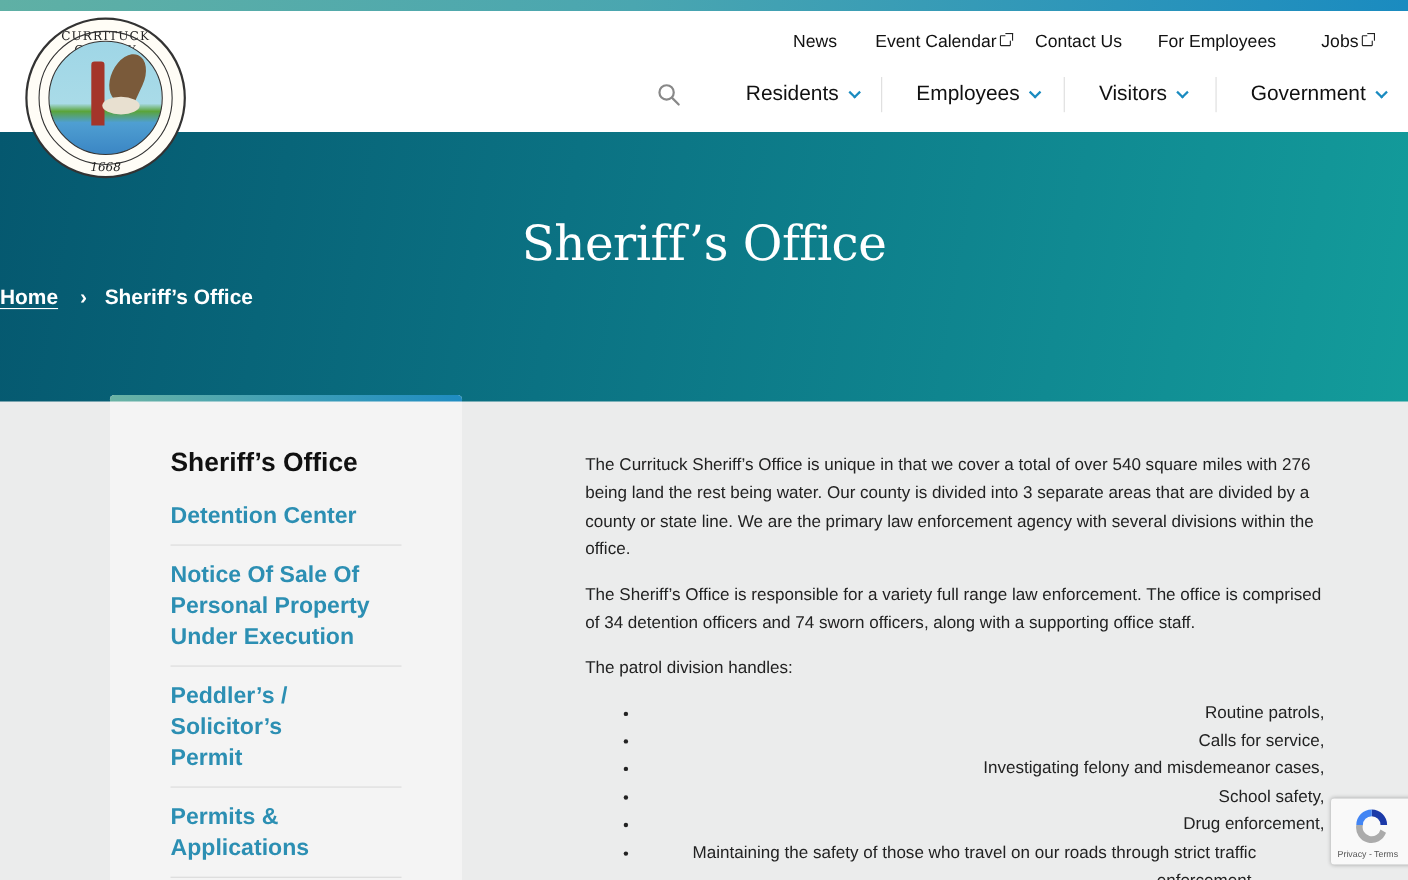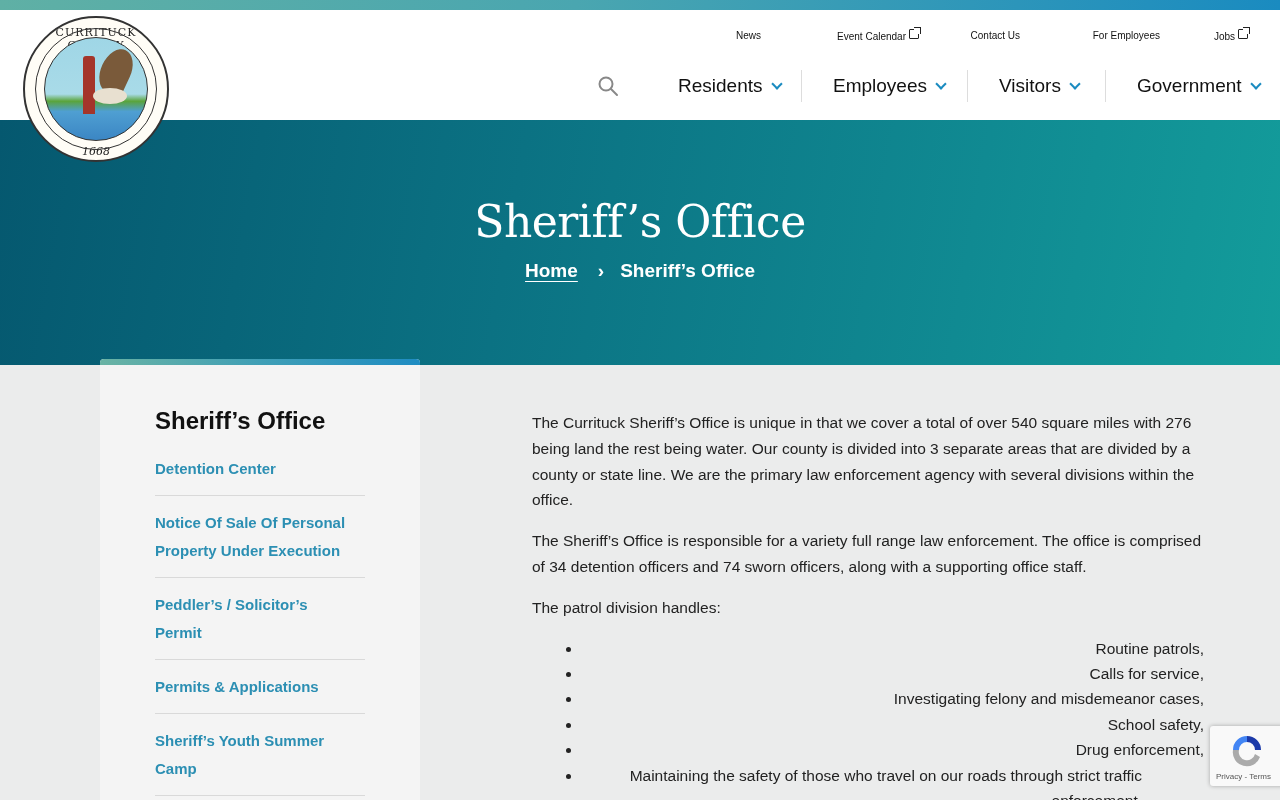--- a/index.html
+++ b/index.html
@@ -20,43 +20,43 @@
   .seal .goose-wing { position: absolute; left: 56px; top: 10px; width: 30px; height: 46px; background: #7a5a3a; transform: rotate(25deg); border-radius: 50% 50% 10% 50%; }
   .seal .goose-body { position: absolute; left: 48px; top: 50px; width: 34px; height: 16px; background: #e8e0d0; border-radius: 50%; }
   .seal .txt-top { position: absolute; left: 0; top: 8px; width: 100%; text-align: center; font-family: "DejaVu Serif", serif; font-size: 11px; color: #222; letter-spacing: 1px; }
   .seal .txt-bot { position: absolute; left: 0; bottom: 2px; width: 100%; text-align: center; font-family: "DejaVu Serif", serif; font-style: italic; font-size: 11px; color: #222; }
 
   .brand { position: absolute; left: 174px; top: 44px; }
   .brand .tag { font-size: 14px; color: #2c97a8; letter-spacing: .3px; }
   .brand .name { font-size: 23px; font-weight: bold; color: #111; margin-top: -2px; }
 
   .utility { position: absolute; top: 20px; right: 0; height: 18px; }
-  .utility a { position: absolute; top: 0; font-size: 10px; color: #111; text-decoration: none; white-space: nowrap; }
+  .utility a { position: absolute; top: 0; font-size: 16px; color: #111; text-decoration: none; white-space: nowrap; }
   .ext { display: inline-block; width: 10px; height: 10px; border: 1.5px solid #222; border-radius: 1px; margin-left: 3px; position: relative; top: -1px; }
   .ext::after { content: ""; position: absolute; right: -3px; top: -3px; width: 6px; height: 6px; border-top: 1.5px solid #222; border-right: 1.5px solid #222; background: #fff; }
 
   .mainnav { position: absolute; top: 60px; left: 0; width: 1280px; height: 32px; }
   .search-btn { position: absolute; left: 597px; top: 5px; width: 22px; height: 22px; cursor: pointer; }
   .nav-item { position: absolute; top: 0; height: 32px; display: flex; align-items: center; font-size: 19px; color: #111; cursor: pointer; }
   .nav-item .chev { display: inline-block; width: 8px; height: 8px; border-right: 2px solid #1a8bc0; border-bottom: 2px solid #1a8bc0; transform: rotate(45deg); margin-left: 10px; margin-top: -5px; }
   .nav-sep { position: absolute; top: 0; width: 1px; height: 32px; background: #ddd; }
 
   .hero { position: absolute; left: 0; top: 120px; width: 1280px; height: 245px;
     background: linear-gradient(100deg, #05586f 0%, #0b7283 40%, #108a92 75%, #139c9b 100%); }
   .hero h1 { position: absolute; left: 0; top: 76px; width: 100%; text-align: center; font-family: "DejaVu Serif", serif; font-weight: normal; font-size: 44px; color: #fff; letter-spacing: -.5px; }
-  .crumbs { position: absolute; left: 0; top: 140px; width: 100%; text-align: center; font-size: 19px; font-weight: bold; color: #fff; }
+  .crumbs { position: absolute; left: 0; top: 140px; width: 100%; font-size: 19px; font-weight: bold; color: #fff; }
   .crumbs a { color: #fff; text-decoration: underline; text-underline-offset: 4px; }
   .crumbs .sep { display: inline-block; margin: 0 16px 0 20px; font-weight: bold; }
 
   .sidebar { position: absolute; left: 100px; top: 359px; width: 320px; height: 460px; background: #f4f4f4; border-radius: 4px 4px 0 0; overflow: hidden; }
   .sidebar .accent { height: 6px; background: linear-gradient(90deg, #6ab3a4 0%, #3f9fb6 50%, #1f8cc2 100%); }
   .sidebar h2 { position: absolute; left: 55px; top: 48px; font-size: 24px; font-weight: bold; color: #111; }
   .side-list { position: absolute; left: 55px; top: 96px; width: 210px; list-style: none; }
   .side-list li { border-bottom: 1px solid #d9d9d9; padding: 0 0 12px 0; margin-bottom: 13px; }
-  .side-list a { font-size: 15px; font-weight: bold; color: #2c8fb3; text-decoration: none; line-height: 28px; display: block; }
+  .side-list a { font-size: 21px; font-weight: bold; color: #2c8fb3; text-decoration: none; line-height: 28px; display: block; }
 
   .content { position: absolute; left: 532px; top: 410px; width: 672px; font-size: 15.5px; color: #222; line-height: 25.8px; }
   .content p { margin-bottom: 15px; }
   .content ul { margin-left: 50px; }
   .content li { line-height: 25.4px; text-align: right; }
 
   .recaptcha { position: absolute; left: 1210px; top: 726px; width: 78px; height: 60px; background: #f9f9f9; border-radius: 3px; box-shadow: 0 0 4px rgba(0,0,0,.3); }
   .recaptcha .logo { position: absolute; left: 19px; top: 6px; width: 36px; height: 36px; }
   .recaptcha .terms { position: absolute; left: 6px; top: 46px; font-size: 8px; color: #555; white-space: nowrap; }
 </style>

